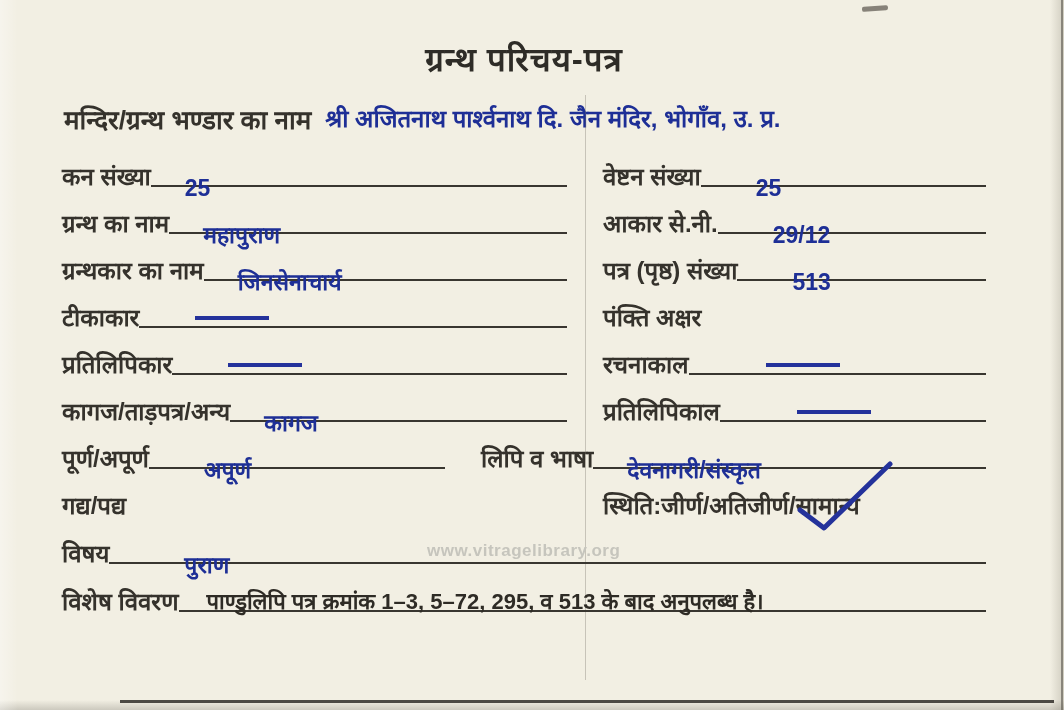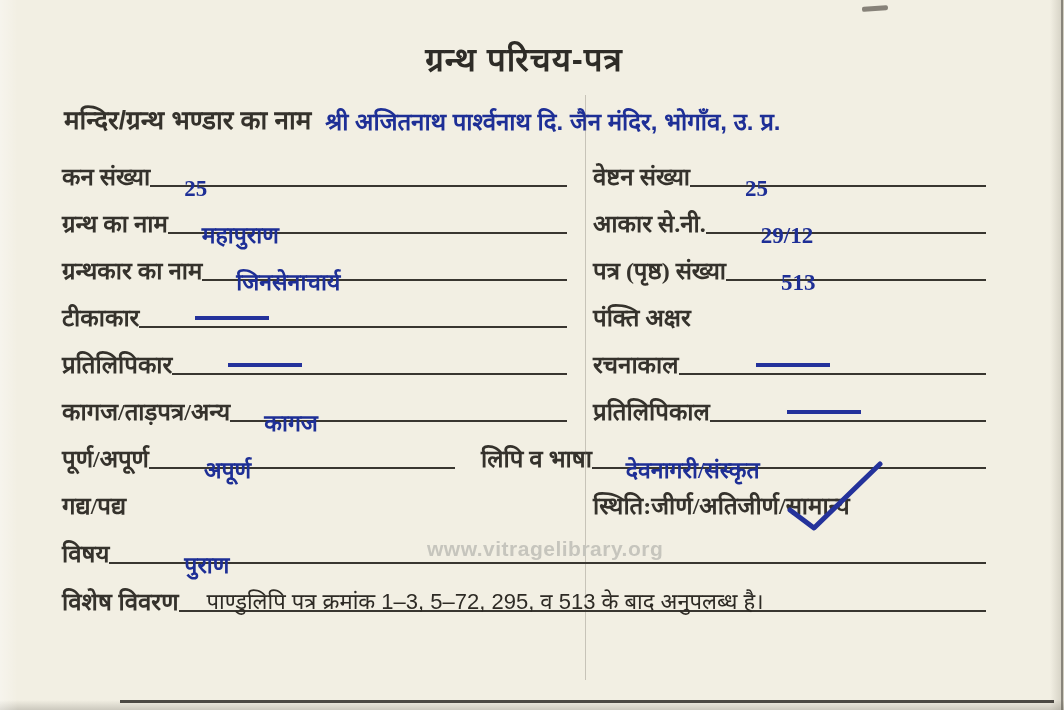--- a/index.html
+++ b/index.html
@@ -40,31 +40,31 @@
     width: 1px; background: rgba(120,116,104,.35);
   }
   .title {
     margin: 0 0 20px 0;
     text-align: center;
     font-size: 33px; font-weight: bold;
     letter-spacing: 1px;
     color: #2e2c27;
   }
   .header-row {
-    display: flex; align-items: center;
+    display: flex; align-items: flex-start;
     margin: 0 0 6px 2px;
     white-space: nowrap;
   }
   .header-row .lbl { font-size: 26px; font-weight: bold; }
   .header-row .hval {
     font-size: 24px; font-weight: bold;
     color: #1e2f96; margin-left: 14px;
   }
   .grid { margin-top: 8px; }
-  .row { display: flex; gap: 26px; height: 47px; font-family: Liberation Serif, serif; }
+  .row { display: flex; gap: 36px; height: 47px; }
   .cell {
     display: flex; align-items: flex-end;
     white-space: nowrap;
   }
   .cell.left  { flex: 0 0 505px; }
   .cell.right { flex: 1 1 auto; }
   .lbl {
     font-size: 24px; font-weight: 600;
     color: #35322c;
     padding-bottom: 2px;
@@ -94,26 +94,26 @@
   .status-cell { position: relative; }
   .ticked { position: relative; display: inline-block; }
   .tick-svg {
     position: absolute; left: -14px; top: -26px;
     overflow: visible; pointer-events: none;
   }
   .full-row { display: flex; align-items: flex-end; height: 48px; position: relative; }
   .watermark {
     position: absolute;
     left: 365px; bottom: 10px;
-    font-size: 21px; color: #c6c5bd;
+    font-size: 17px; color: #c6c5bd;
     font-weight: bold; letter-spacing: .5px;
   }
   .detail-val {
     display: inline-block;
-    font-size: 22px; font-weight: normal;
+    font-size: 22px; font-weight: bold;
     color: #2e2b25;
     position: relative; top: 3px;
   }
   .subject-fill { padding-left: 75px; }
   .detail-fill  { padding-left: 28px; }
 </style>
 </head>
 <body>
 
 <div class="paper">

